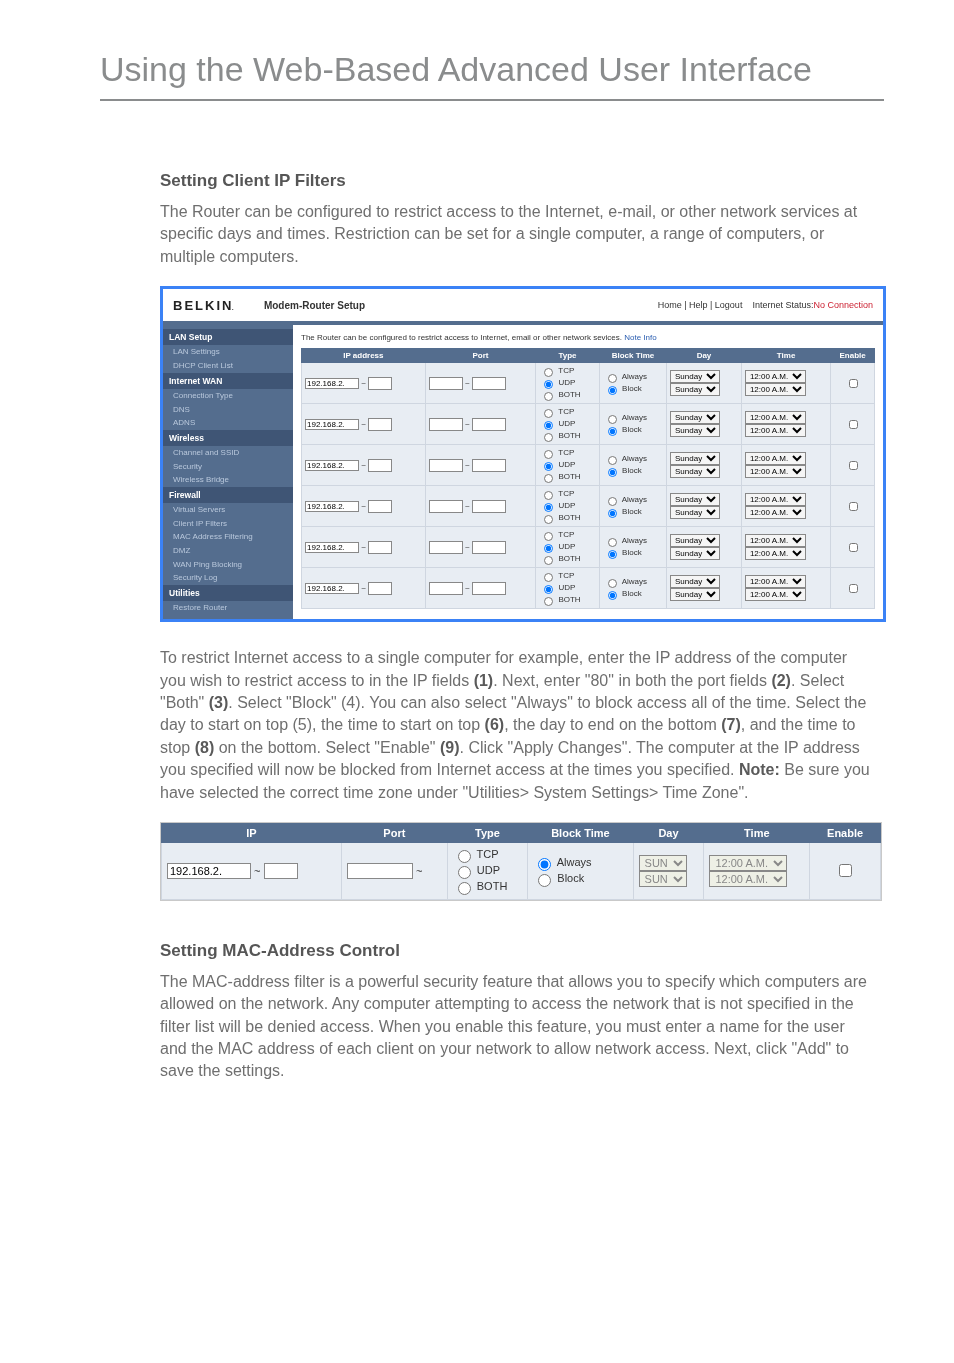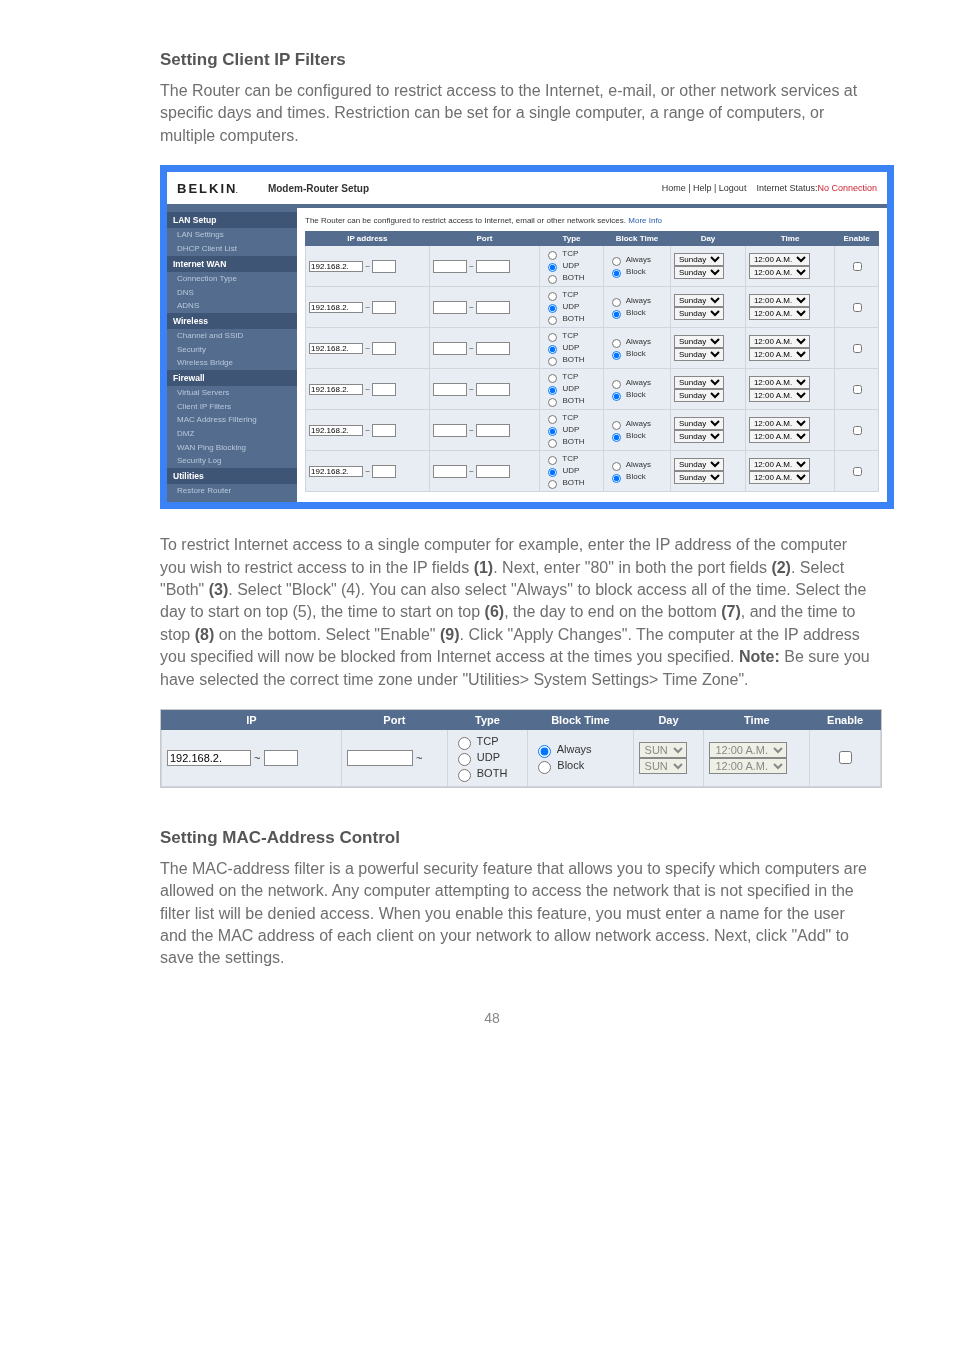--- a/index.html
+++ b/index.html
@@ -43,21 +43,21 @@
     text-align: center;
     font-size: 14px;
     color: #888;
     margin-top: 40px;
   }
 
   
   .shot1 {
     width: 720px;
     height: 330px;
-    border: 7px solid #3b82f6;
+    border: 3px solid #3b82f6;
     box-shadow: inset 0 0 0 1px #eee;
     margin-bottom: 25px;
     font-size: 9px;
     position: relative;
     background: #fff;
     overflow: hidden;
   }
   .s1-top {
     height: 32px;
     display: flex;
@@ -248,20 +248,21 @@
   }
   .chk2 {
     vertical-align: middle;
   }
 </style>
 </head>
 <body>
 
 <div class="page">
 
+  <div class="page-title">Using the Web-Based Advanced User Interface</div>
 
   <div class="content">
 
     <div class="sect-h">Setting Client IP Filters</div>
     <p class="para">The Router can be configured to restrict access to the Internet, e-mail, or other network services at specific days and times. Restriction can be set for a single computer, a range of computers, or multiple computers.</p>
 
     <div class="shot1">
       <div class="s1-top">
         <span class="s1-logo"><span>BELKIN</span><span class="s1-logo-sub">.</span></span>
         <span class="s1-title">Modem-Router Setup</span>
@@ -291,21 +292,21 @@
             <div class="itm">MAC Address Filtering</div>
             <div class="itm">DMZ</div>
             <div class="itm">WAN Ping Blocking</div>
             <div class="itm">Security Log</div>
             <div class="grp">Utilities</div>
             <div class="itm">Restore Router</div>
             <div class="itm">Restore Factory Default</div>
           </div>
         <div class="s1-main">
           <div class="s1-desc">
-            <span>The Router can be configured to restrict access to Internet, email or other network sevices. </span><a href="#">More Info</a>
+            <span>The Router can be configured to restrict access to Internet, email or other network sevices. </span><a href="#">Note Info</a>
           </div>
 
           <table class="ftab">
             <thead>
               <tr>
                 <th>IP address</th>
                 <th>Port</th>
                 <th>Type</th>
                 <th>Block Time</th>
                 <th>Day</th>
@@ -424,14 +425,13 @@
           </tr>
         </tbody>
       </table>
     </div>
 
     <div class="sect-h">Setting MAC-Address Control</div>
     <p class="para">The MAC-address filter is a powerful security feature that allows you to specify which computers are allowed on the network. Any computer attempting to access the network that is not specified in the filter list will be denied access. When you enable this feature, you must enter a name for the user and the MAC address of each client on your network to allow network access. Next, click "Add" to save the settings.</p>
 
   </div>
 
-  <div class="pgnum">48</div>
 </div>
 
 </body></html>

